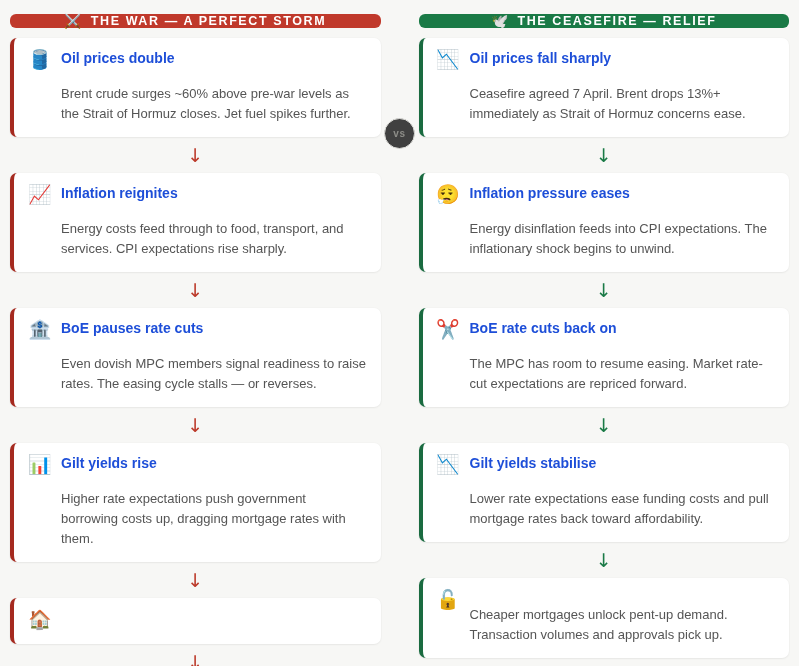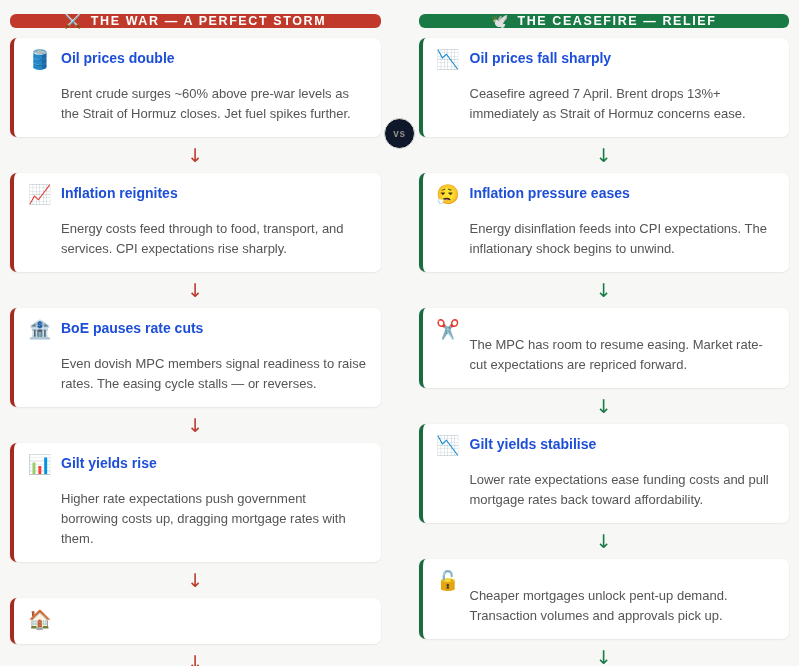--- a/index.html
+++ b/index.html
@@ -103,21 +103,21 @@
   .arrow.ceasefire { color: #1a7a46; }
 
   
   .vs-badge {
     position: absolute;
     left: 384px;
     top: 118px;
     width: 31px;
     height: 31px;
     border-radius: 50%;
-    background: #0f172a;
+    background: #404040;
     border: 1px solid #dcdcd8;
     display: flex;
     align-items: center;
     justify-content: center;
     font-size: 10px;
     font-weight: bold;
     letter-spacing: 0.8px;
     color: #8d8d88;
     z-index: 5;
   }
@@ -206,20 +206,21 @@
           <div class="card-title">Inflation pressure eases</div>
           <div class="card-desc">Energy disinflation feeds into CPI expectations. The inflationary shock begins to unwind.</div>
         </div>
       </div>
 
       <div class="arrow ceasefire">↓</div>
 
       <div class="card ceasefire">
         <div class="card-icon">✂️</div>
         <div class="card-body">
+          <div class="card-title">BoE rate cuts back on</div>
           <div class="card-desc">The MPC has room to resume easing. Market rate-cut expectations are repriced forward.</div>
         </div>
       </div>
 
       <div class="arrow ceasefire">↓</div>
 
       <div class="card ceasefire">
         <div class="card-icon">📉</div>
         <div class="card-body">
           <div class="card-title">Gilt yields stabilise</div>

